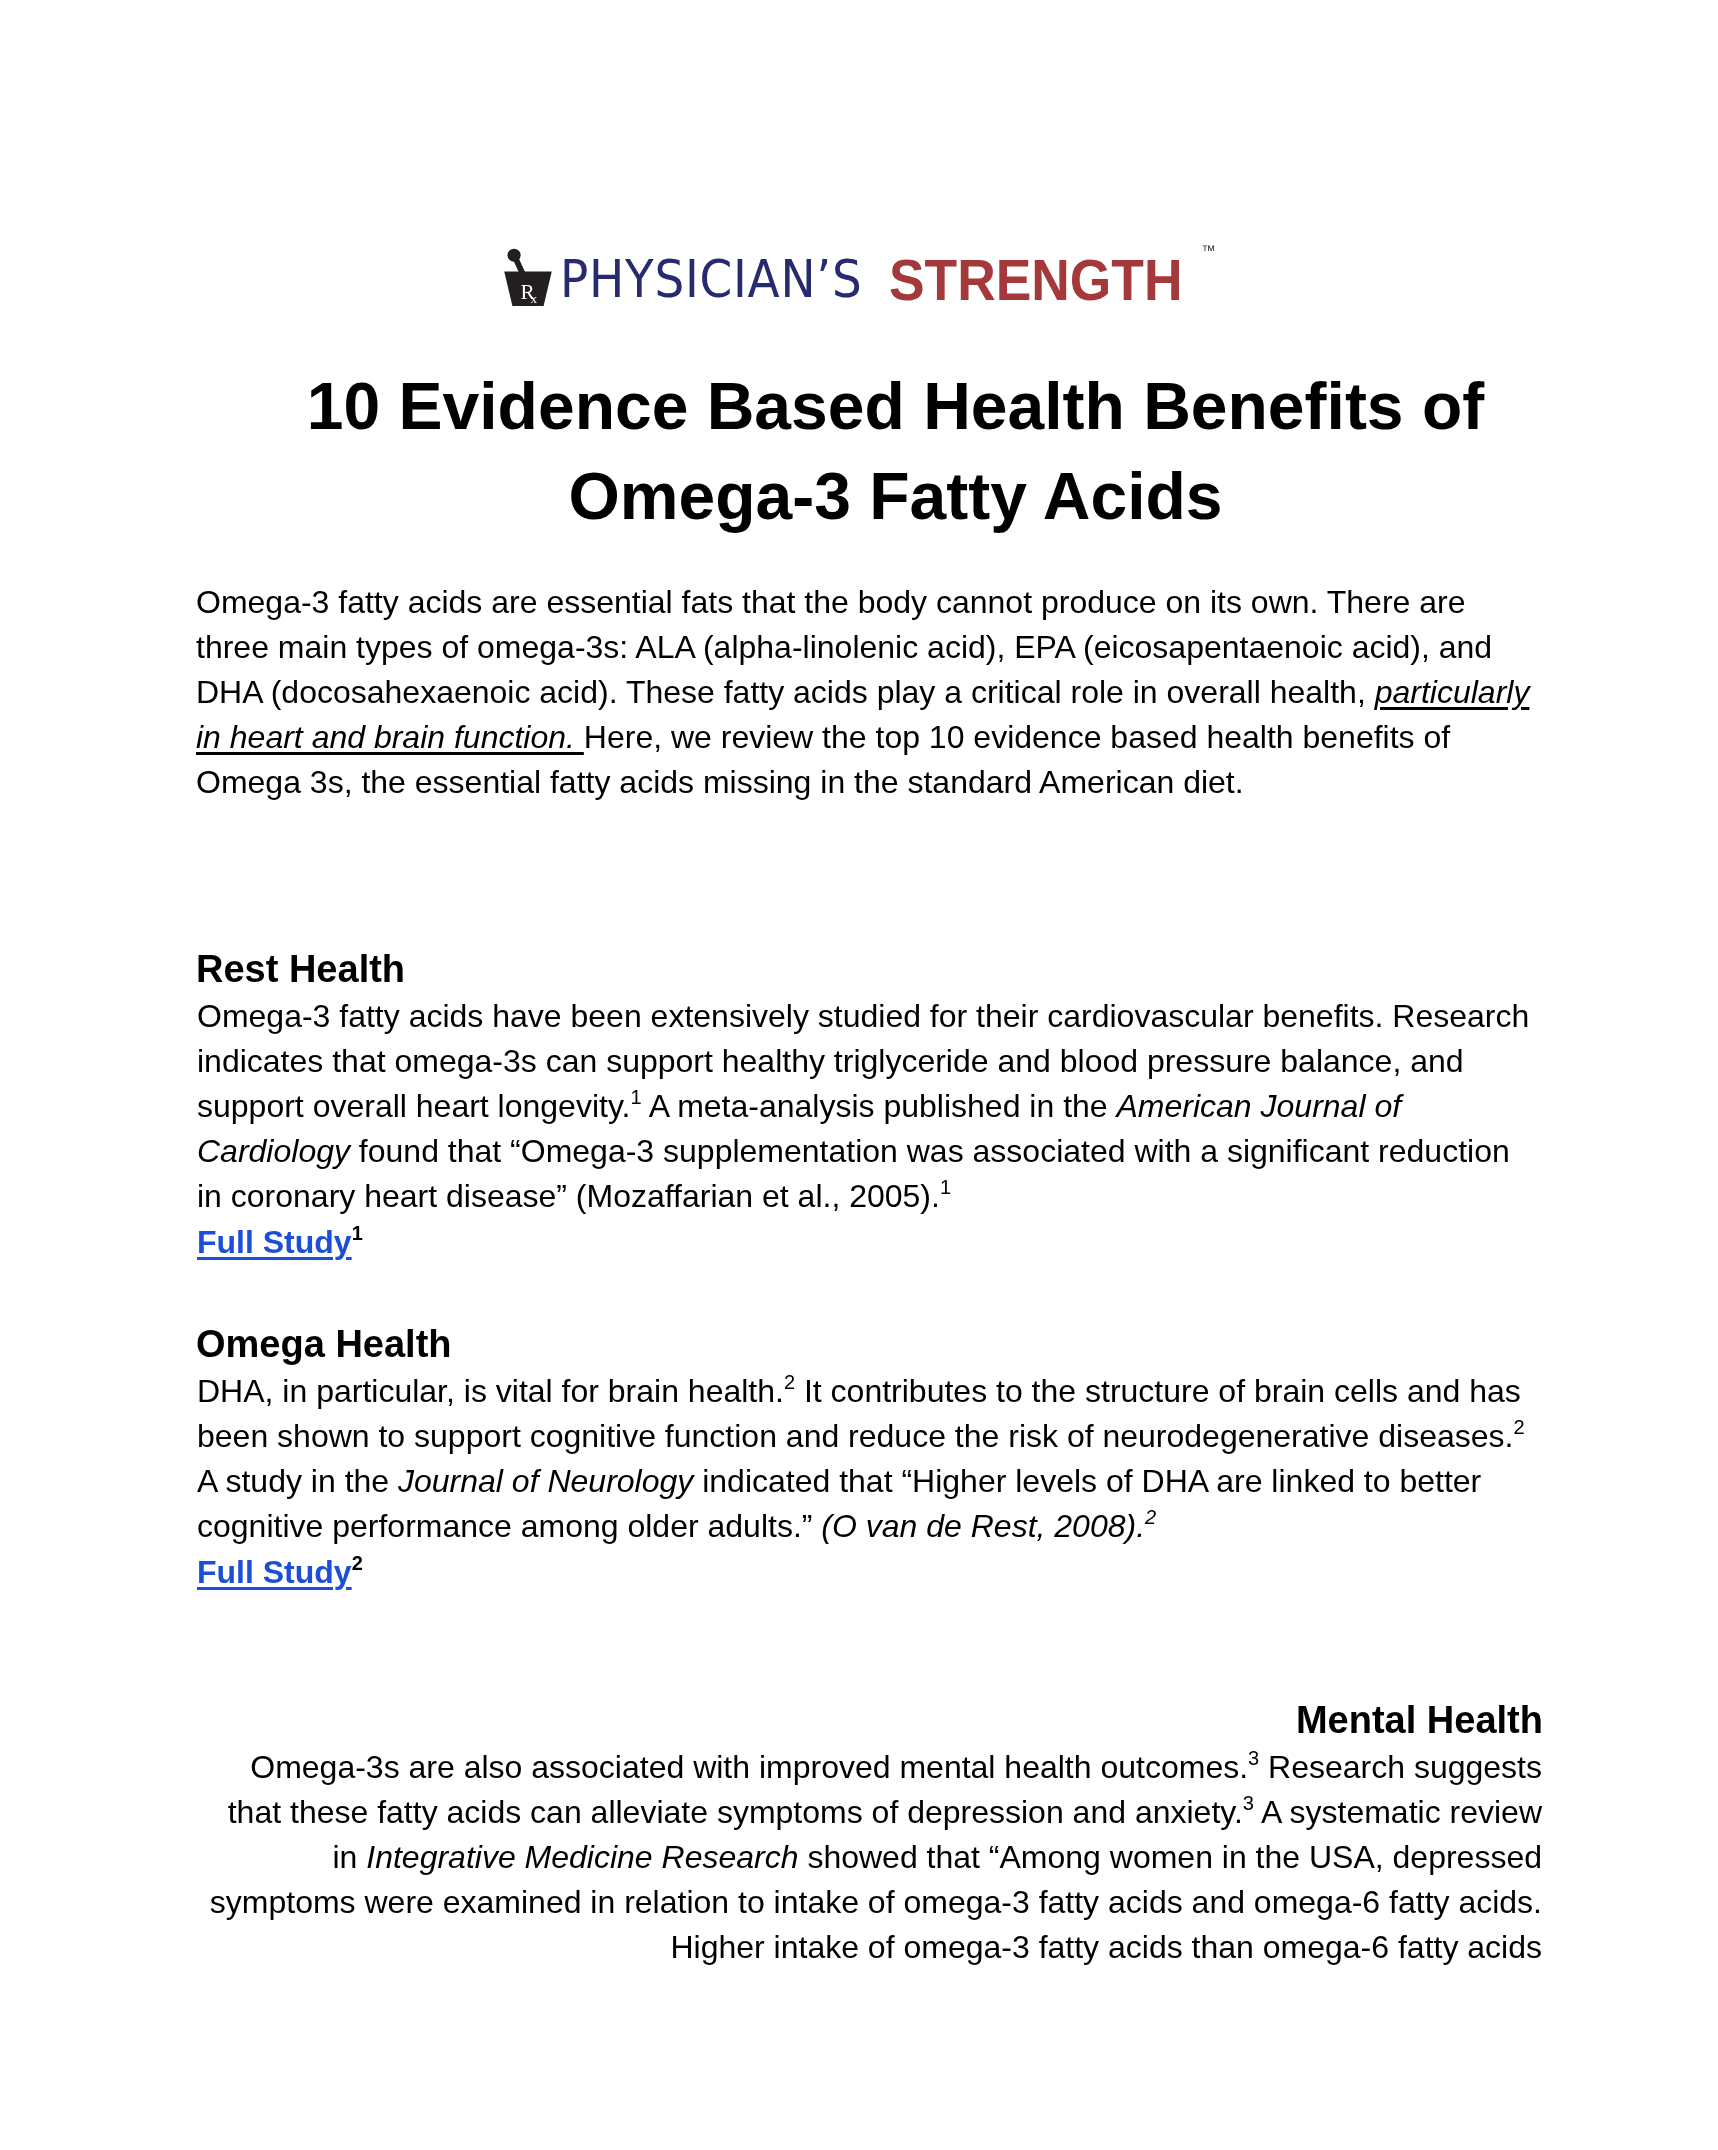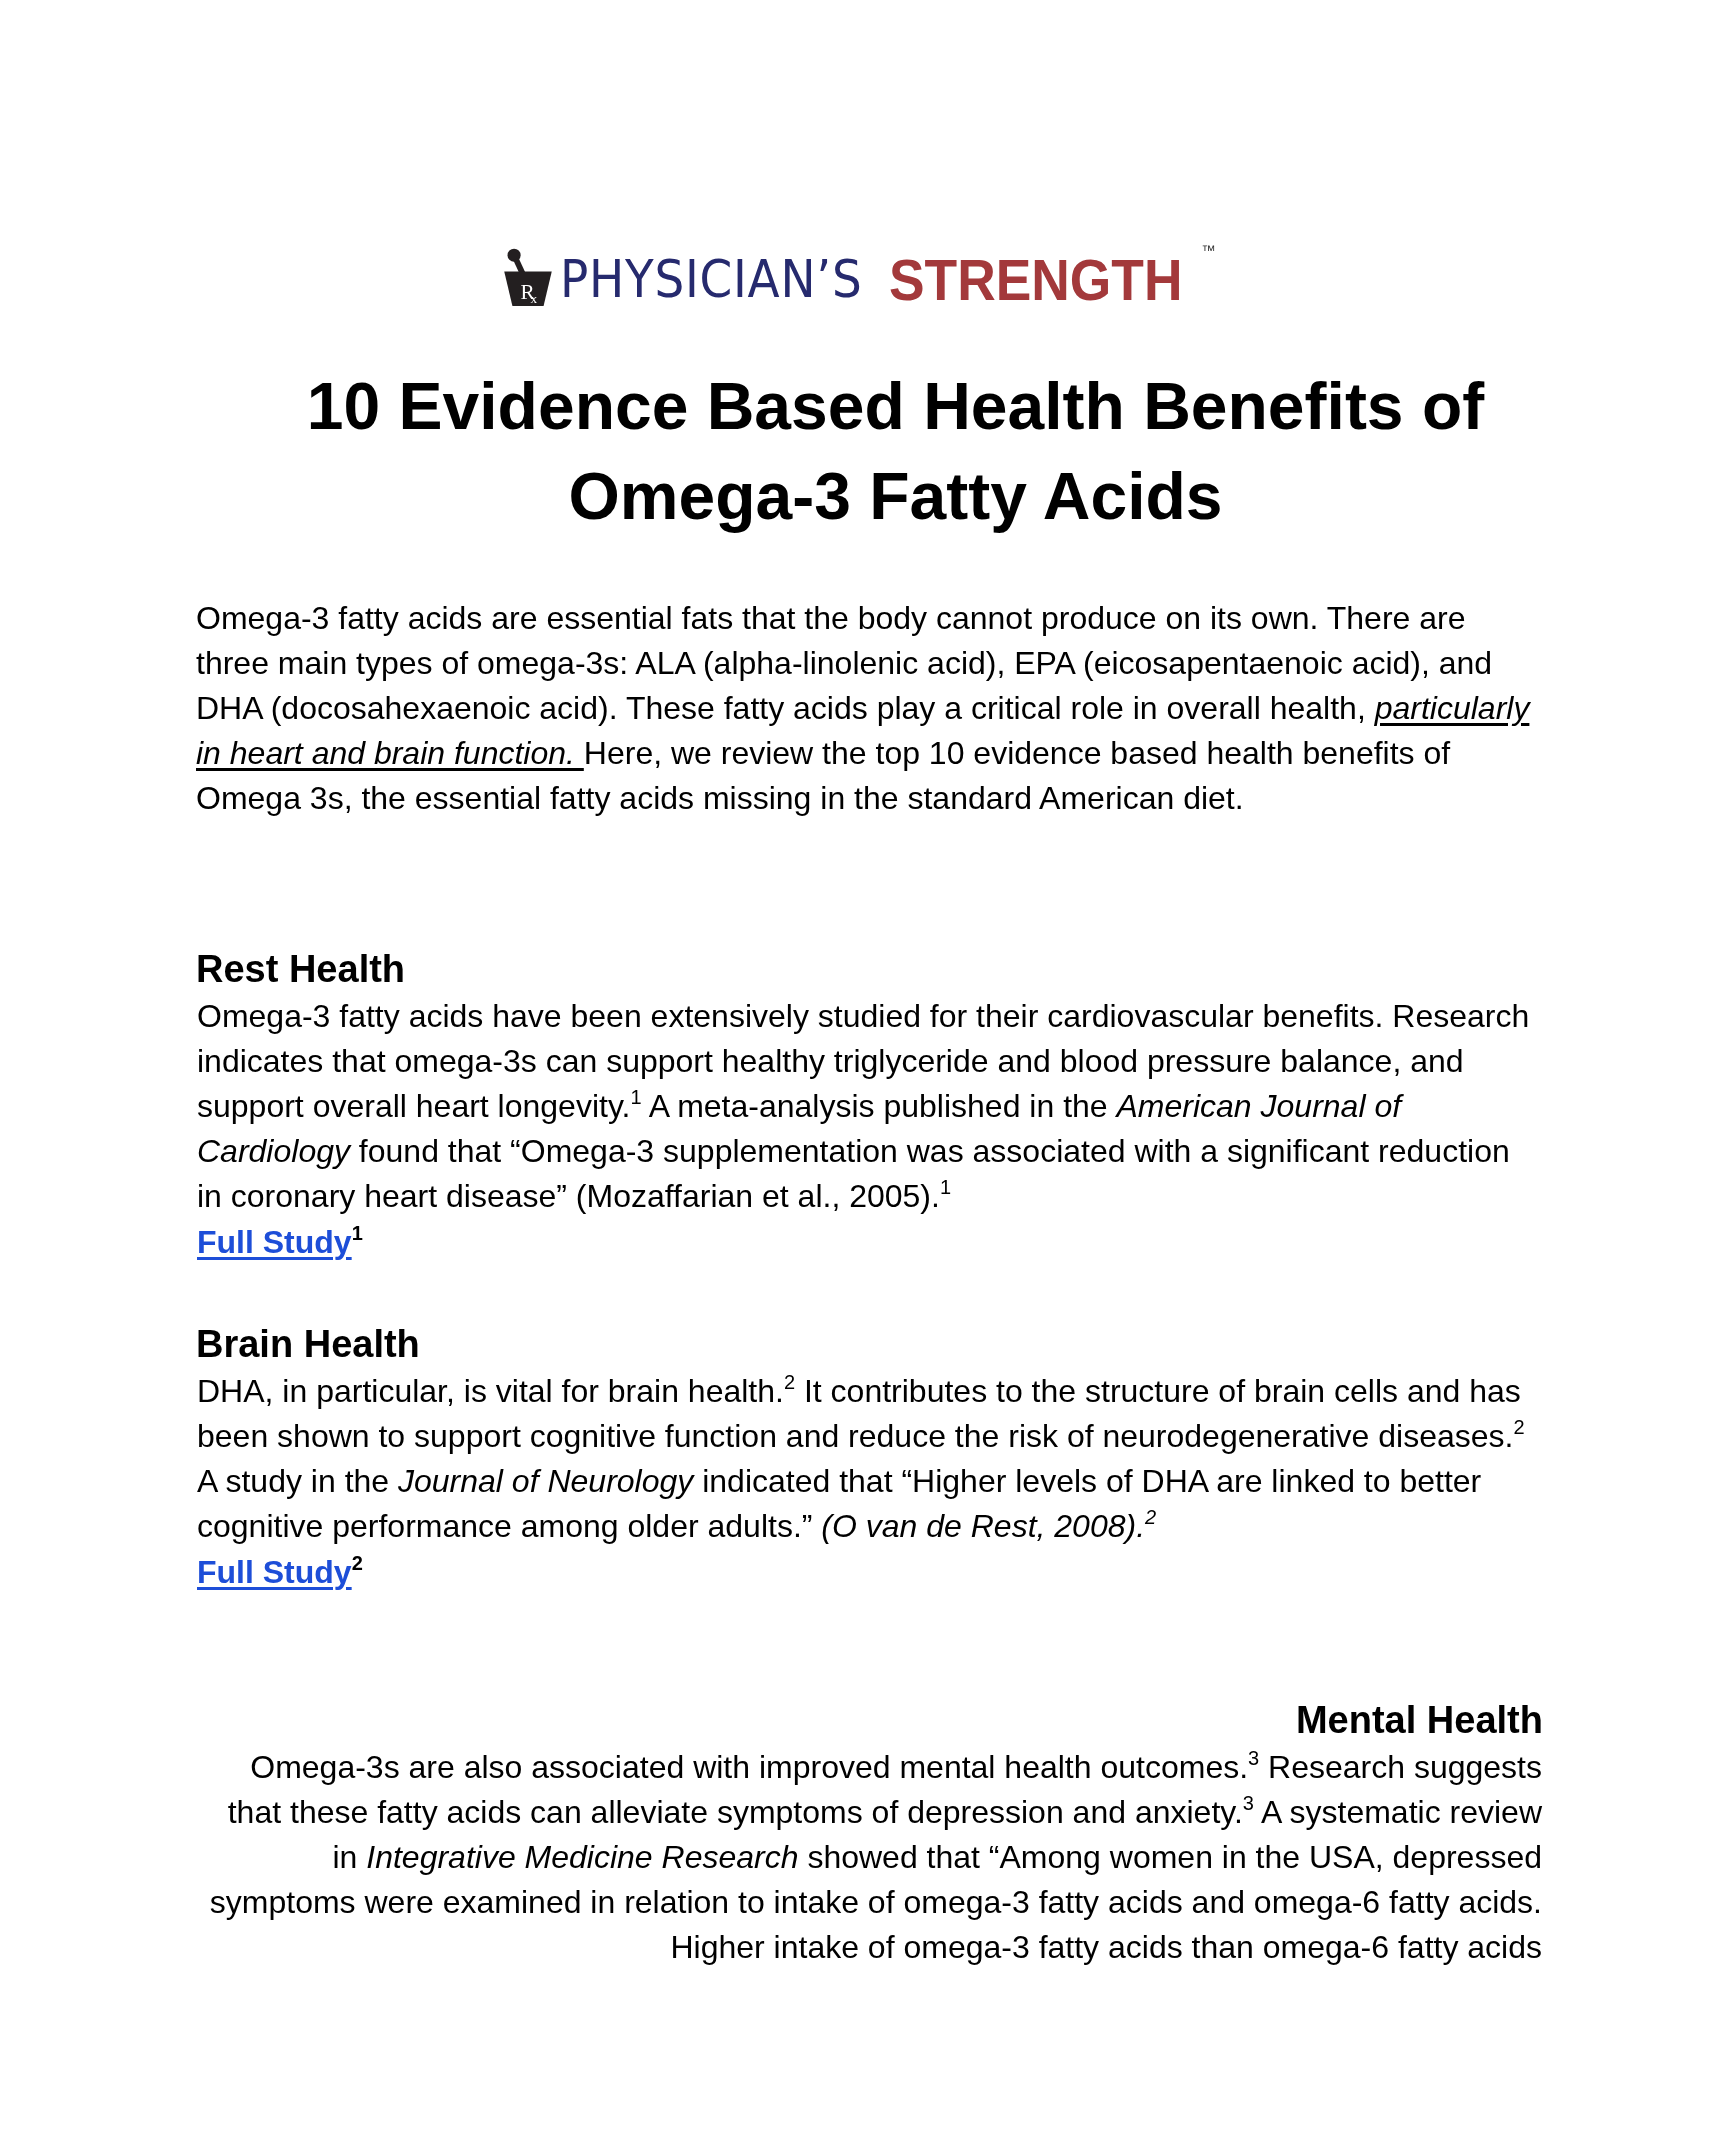--- a/index.html
+++ b/index.html
@@ -5,21 +5,21 @@
     html, body { margin: 0; padding: 0; background: #ffffff; }
     body { width: 1719px; height: 2151px; position: relative; overflow: hidden;
       font-family: "Liberation Sans", sans-serif; color: #000; }
     .logo { position: absolute; left: 0; top: 240px; width: 1719px; display: flex; justify-content: center; align-items: center; }
     .logo-inner { display: flex; align-items: flex-end; height: 66px; }
     .logo-icon { width: 48px; height: 59px; margin-right: 8.2px; }
     .logo-physicians { font-family: "DejaVu Sans", sans-serif; font-size: 51px; color: #262a6e; letter-spacing: 0.8px; line-height: 53px; font-weight: normal; transform: scaleX(0.92); transform-origin: left bottom; display: inline-block; margin-right: -18px; }
     .logo-strength { font-family: "Liberation Sans", sans-serif; font-weight: bold; font-size: 58px; color: #a3393b; line-height: 53px; margin-left: 18px; transform: scaleX(0.92); transform-origin: left bottom; display: inline-block; }
     .logo-tm { font-size: 14px; color: #333; align-self: flex-start; margin-top: 1.6px; margin-left: -6.6px; }
     .title { position: absolute; left: 0; top: 361px; width: 1719px; text-align: center; font-weight: bold; font-size: 66px; line-height: 90px; padding-left: 36px; }
-    .content { position: absolute; left: 196px; top: 580px; width: 1347px; font-size: 32px; line-height: 45px; margin-top: 16px; }
+    .content { position: absolute; left: 196px; top: 580px; width: 1347px; font-size: 32px; line-height: 45px; }
     .content p { margin: 0; }
     .section { position: absolute; left: 196px; width: 1347px; font-size: 32px; line-height: 45px; }
     .section h2 { margin: 0; font-size: 38px; font-weight: bold; line-height: 48px; }
     .section p { margin: 1px; }
     sup { font-size: 20px; line-height: 0; position: relative; top: -1.6px; vertical-align: super; }
     .link { color: #1d4ed8; font-weight: bold; text-decoration-thickness: 2.5px; text-underline-offset: 4.1px; }
     .link-sup { font-weight: bold; }
     .u-i { font-style: italic; text-decoration: underline; text-underline-offset: 4.1px; }
     em { font-style: italic; }
   </style>
@@ -56,21 +56,21 @@
   <h2>Rest Health</h2>
   <p>
     <span>Omega-3 fatty acids have been extensively studied for their cardiovascular benefits. Research indicates that omega-3s can support healthy triglyceride and blood pressure balance, and support overall heart longevity.</span><sup>1</sup><span> A meta-analysis published in the </span><em>American Journal of Cardiology</em><span> found that “Omega-3 supplementation was associated with a significant reduction in coronary heart disease” (Mozaffarian et al., 2005).</span><sup>1</sup>
   </p>
   <p>
     <a class="link" href="#">Full Study</a><sup class="link-sup">1</sup>
   </p>
 </div>
 
 <div class="section" style="top:1320px;">
-  <h2>Brain Health</h2>
+  <h2>Omega Health</h2>
   <p>
     <span>DHA, in particular, is vital for brain health.</span><sup>2</sup><span> It contributes to the structure of brain cells and has been shown to support cognitive function and reduce the risk of neurodegenerative diseases.</span><sup>2</sup><span> A study in the </span><em>Journal of Neurology</em><span> indicated that “Higher levels of DHA are linked to better cognitive performance among older adults.” </span><em>(O van de Rest, 2008).</em><sup style="font-style:italic;">2</sup>
   </p>
   <p>
     <a class="link" href="#">Full Study</a><sup class="link-sup">2</sup>
   </p>
 </div>
 
 <div class="section" style="top:1696px;text-align:right;">
   <h2>Mental Health</h2>

